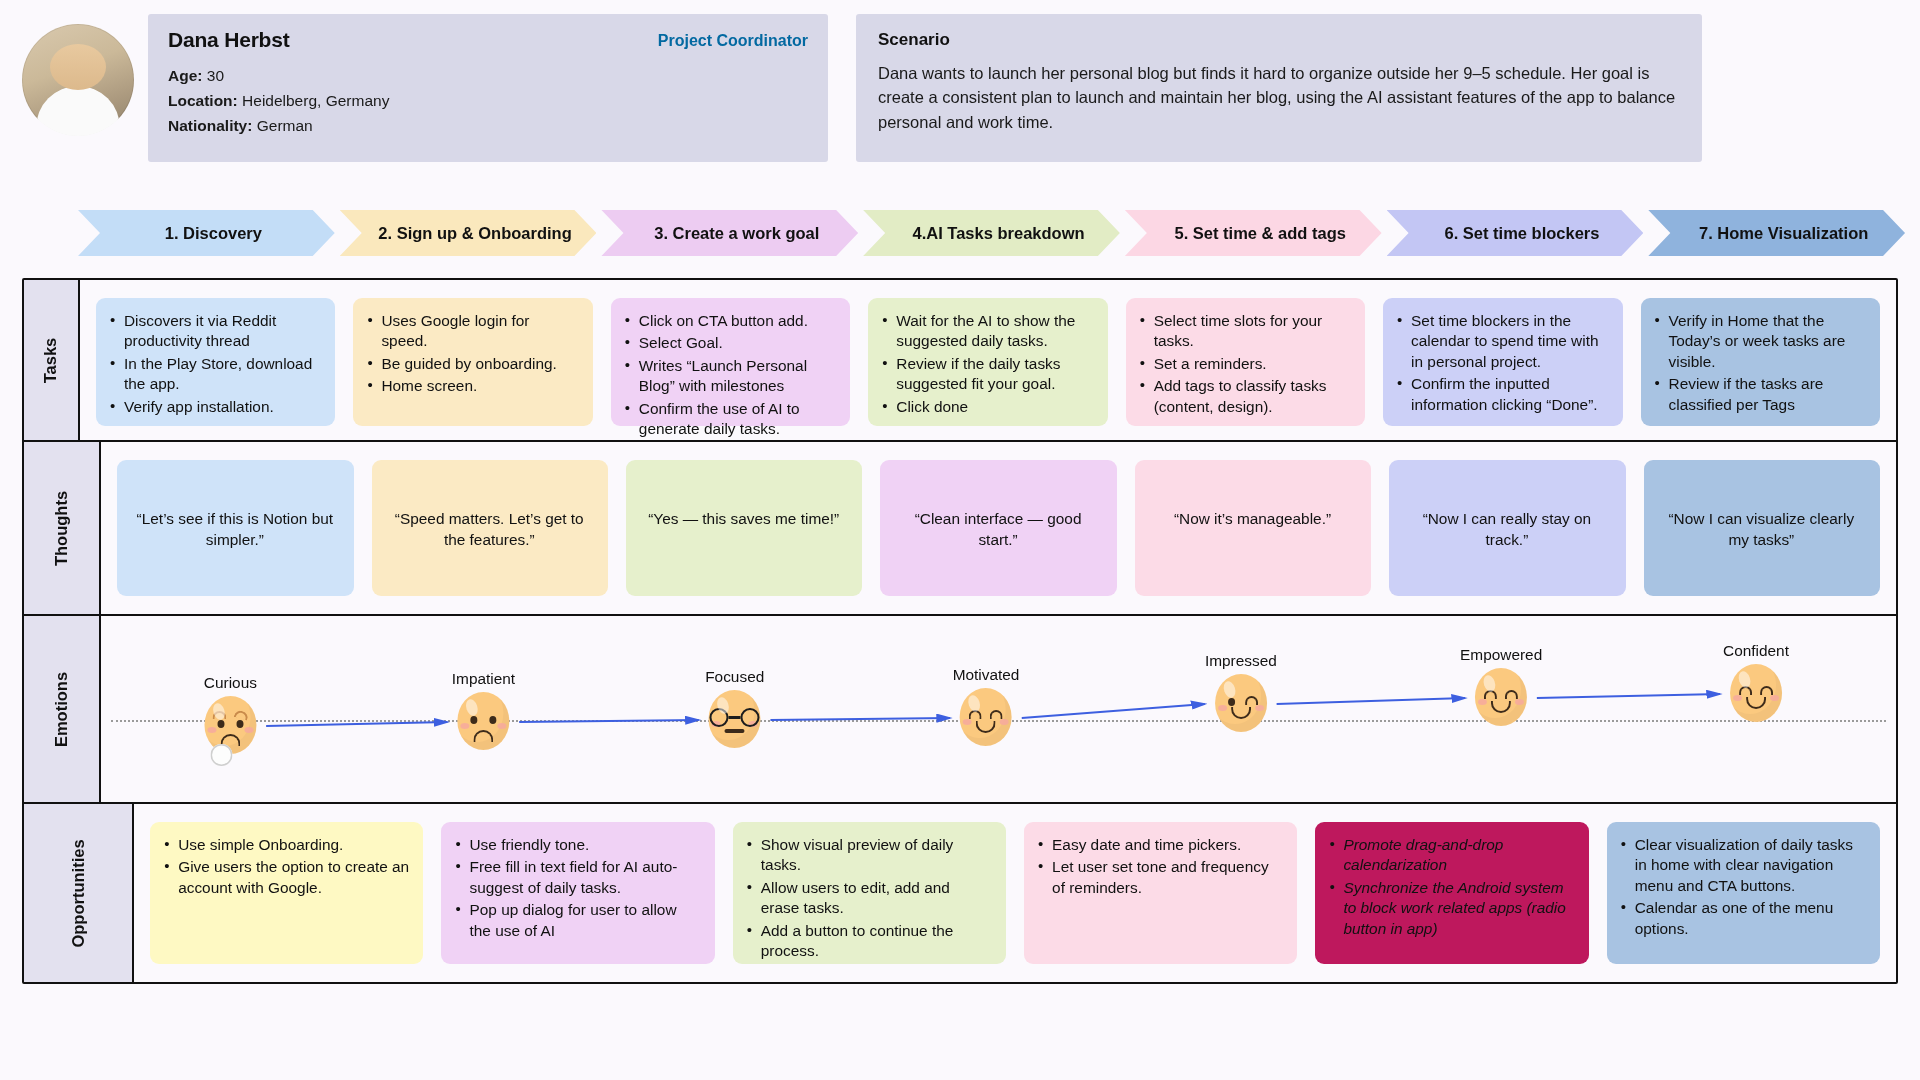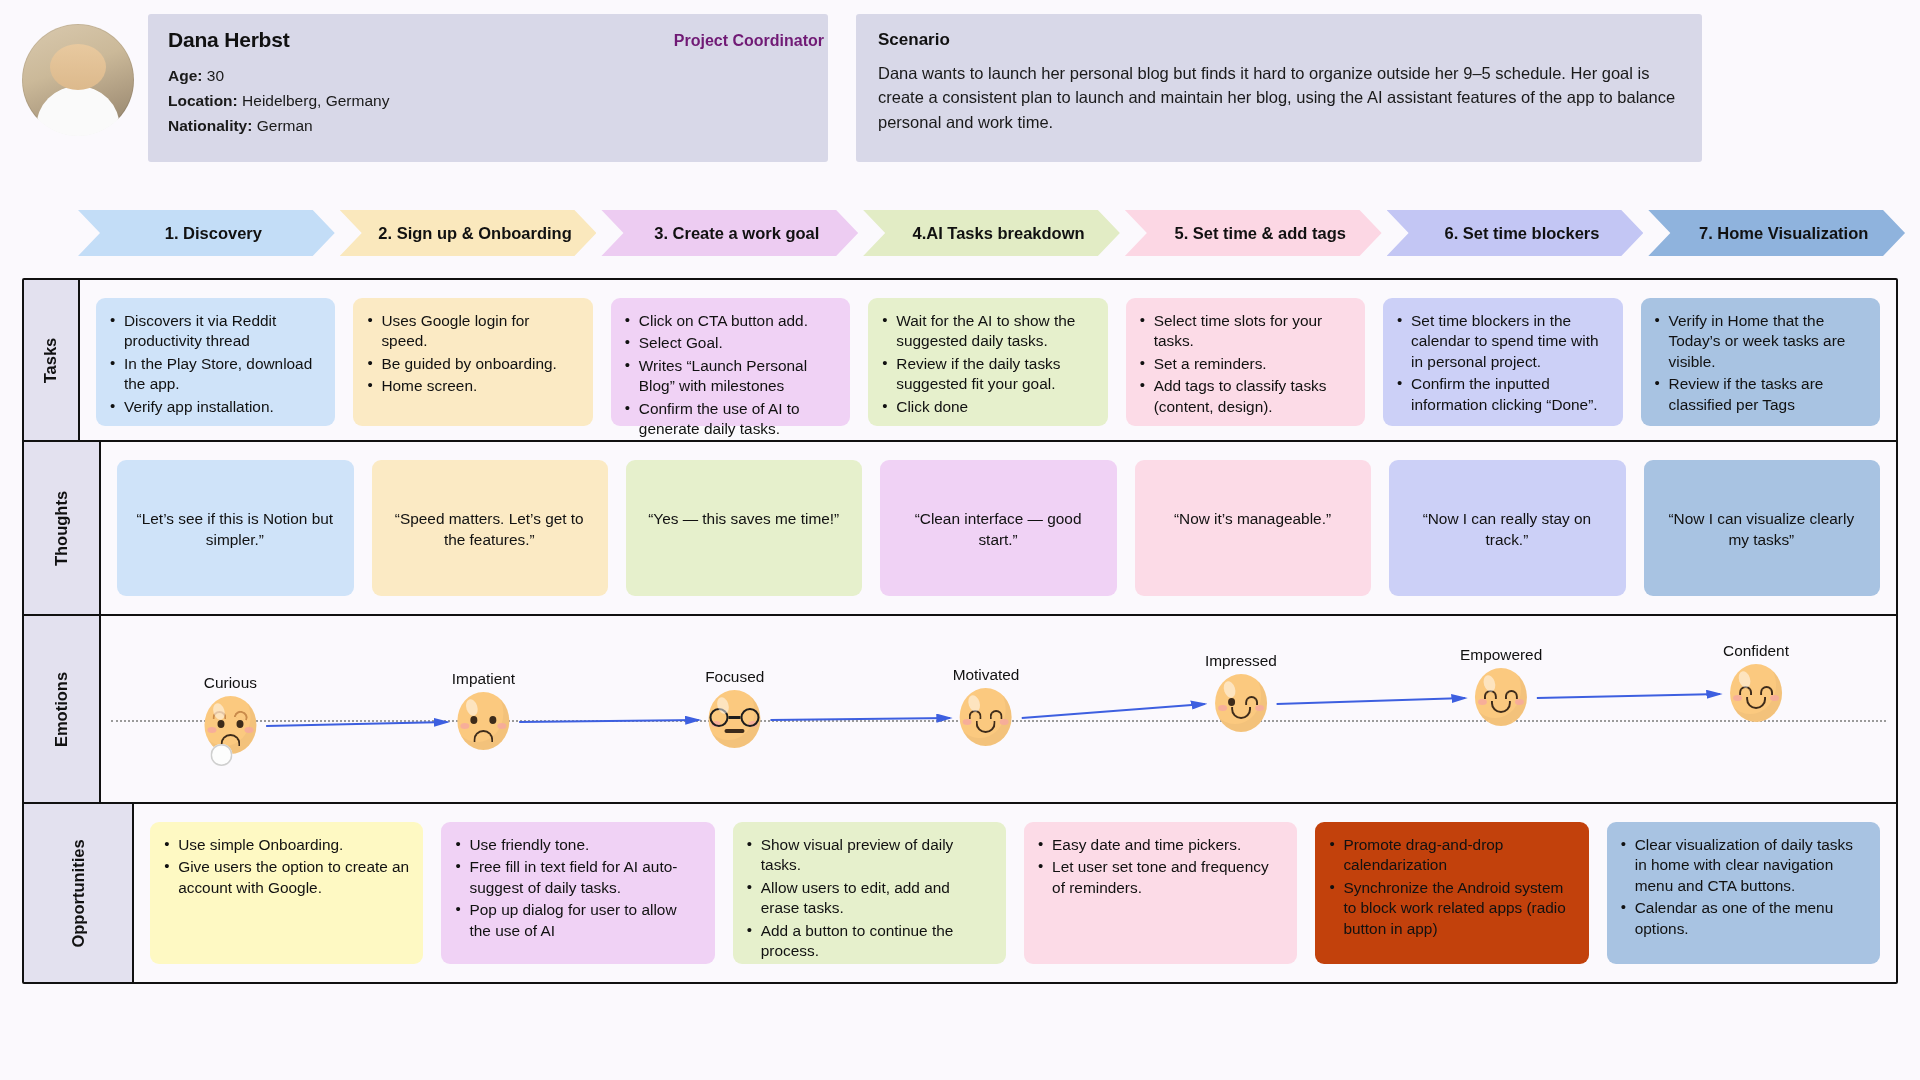--- a/index.html
+++ b/index.html
@@ -36,22 +36,22 @@
   .persona-card {
     background: #d8d8e8; border-radius: 3px;
     flex: 0 0 680px; height: 148px;
     padding: 14px 20px 10px 20px;
     position: relative;
   }
   .persona-name { font-size: 21px; font-weight: bold; color: #111; letter-spacing: -.2px; }
   .persona-meta { margin-top: 11px; font-size: 15.5px; color: #1a1a1a; line-height: 1.62; }
   .persona-meta b { font-weight: bold; }
   .persona-role {
-    position: absolute; right: 4px; top: 18px;
-    font-size: 16px; font-weight: bold; color: #701a75;
+    position: absolute; right: 20px; top: 18px;
+    font-size: 16px; font-weight: bold; color: #0369a1;
   }
 
   .scenario-card {
     background: #d8d8e8; border-radius: 3px;
     flex: 1 1 auto; height: 148px; margin-left: 14px;
     padding: 16px 22px;
   }
   .scenario-title { font-size: 17px; font-weight: bold; color: #111; }
   .scenario-body { margin-top: 11px; font-size: 16.5px; line-height: 1.48; color: #1a1a1a; }
 
@@ -405,21 +405,21 @@
               <li>Allow users to edit, add and erase tasks.</li>
               <li>Add a button to continue the process.</li>
             </ul>
           </div>
           <div class="cell" style="background: rgb(252, 219, 231);">
             <ul>
               <li>Easy date and time pickers.</li>
               <li>Let user set tone and frequency of reminders.</li>
             </ul>
           </div>
-          <div class="cell" style="background: #c2410c;">
+          <div class="cell" style="background: #be185d; font-style: italic;">
             <ul>
               <li>Promote drag-and-drop calendarization</li>
               <li>Synchronize the Android system to block work related apps (radio button in app)</li>
             </ul>
           </div>
           <div class="cell" style="background: rgb(168, 195, 226);">
             <ul>
               <li>Clear visualization of daily tasks in home with clear navigation menu and CTA buttons.</li>
               <li>Calendar as one of the menu options.</li>
             </ul>

